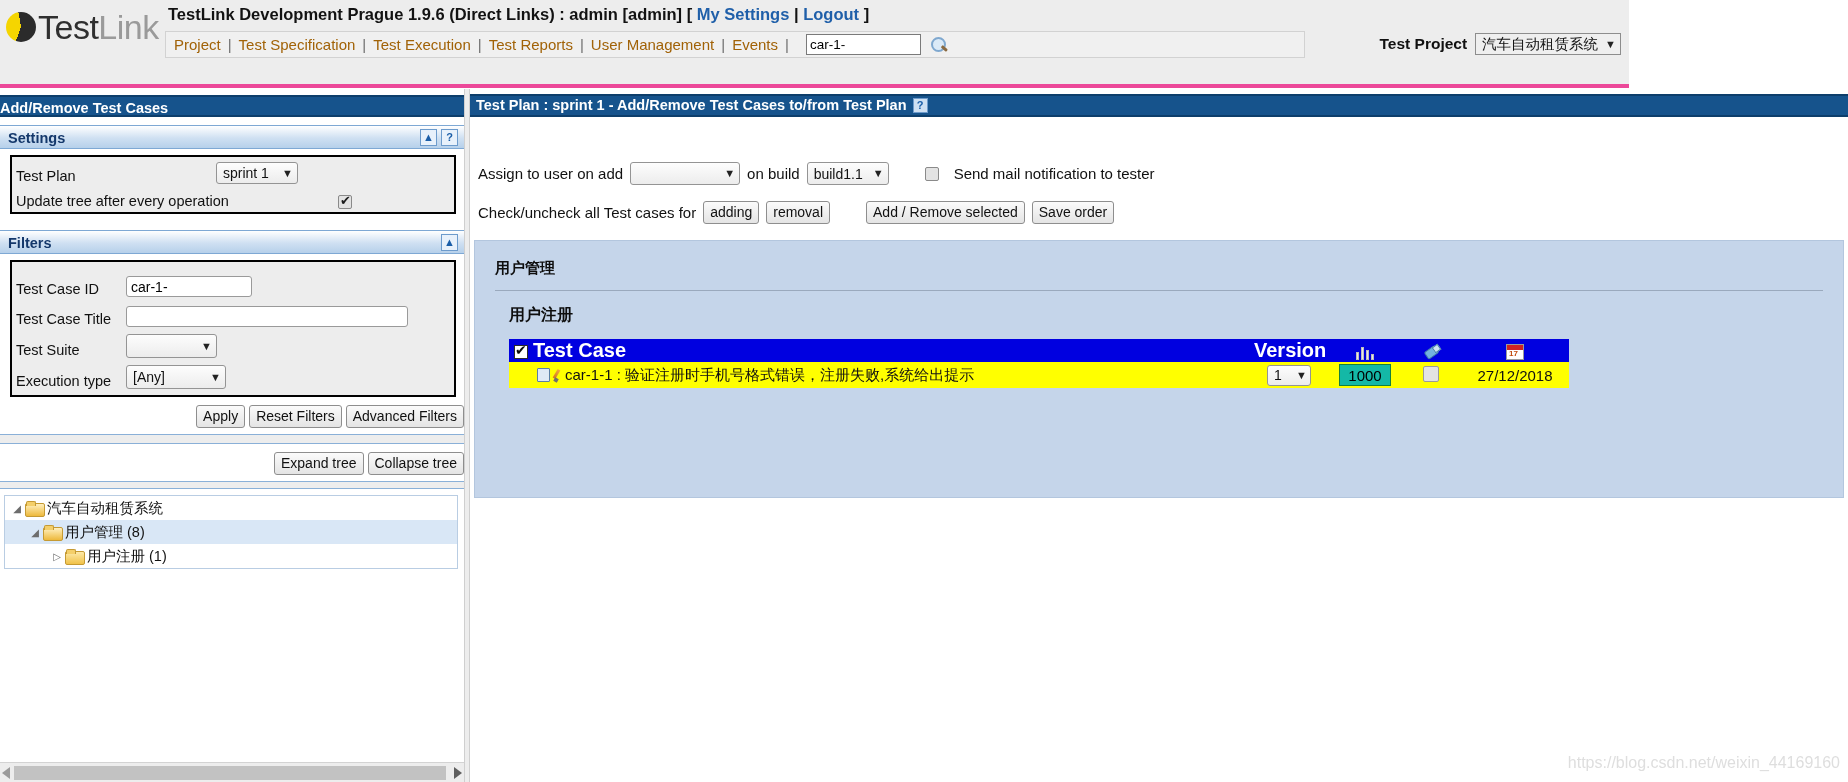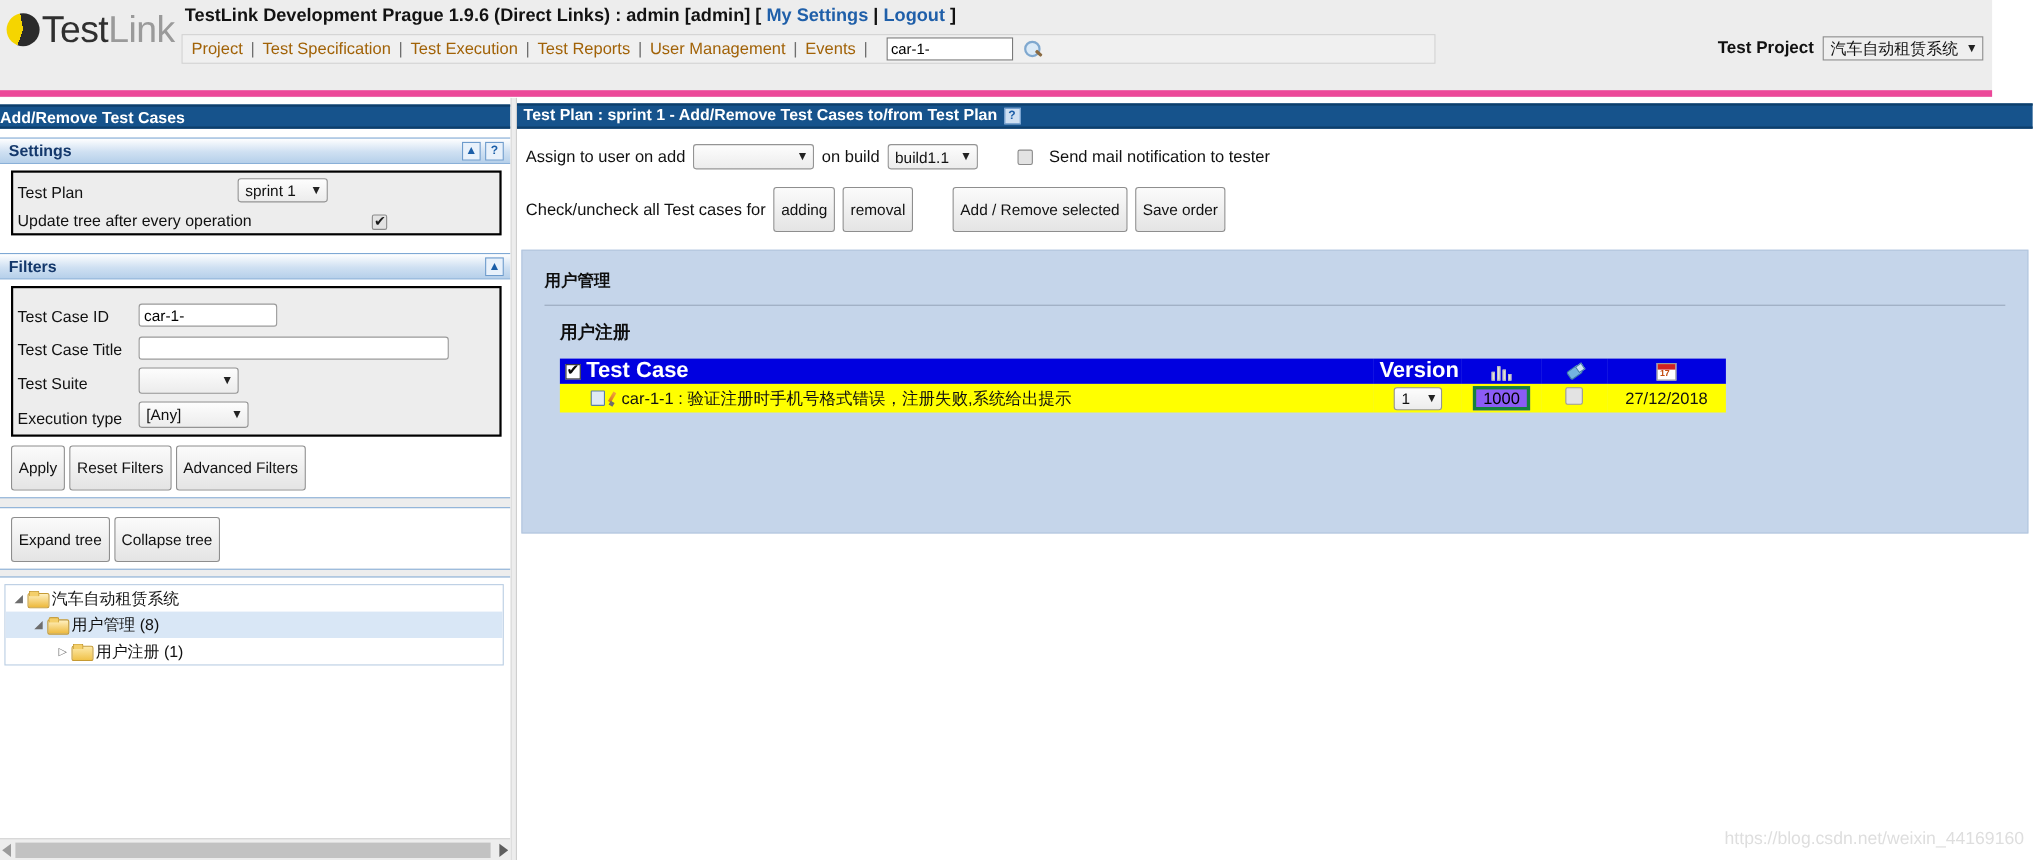--- a/index.html
+++ b/index.html
@@ -7,23 +7,23 @@
     margin: 0; padding: 0;
     width: 1848px; height: 782px;
     background: #ffffff;
     font-family: "Liberation Sans", "DejaVu Sans", sans-serif;
     overflow: hidden;
   }
   .page { position: relative; width: 1848px; height: 782px; background:#fff; }
 
   
   .topbar {
-    position: absolute; left:0; top:0; width:1811px; height:88px;
+    position: absolute; left:0; top:0; width:1629px; height:88px;
     background:#ededed;
-    border-bottom:6px solid #ec4899;
+    border-bottom:4px solid #ec4899;
   }
   .logo {
     position:absolute; left:6px; top:4px; width:160px; height:46px;
     display:flex; align-items:center;
   }
   .logo-mark {
     width:30px; height:30px; border-radius:50%;
     background:
       conic-gradient(from 200deg, #f5d500 0deg 150deg, #2b2b2b 150deg 360deg);
     margin-right:2px;
@@ -124,23 +124,23 @@
   .cb {
     width:14px; height:14px; border:1px solid #8a8a8a; background:#e3e3e3;
     display:inline-block; position:relative; border-radius:2px;
   }
   .cb.checked::after{
     content:"\2714"; position:absolute; left:1px; top:-3px; font-size:13px; color:#1b1b1b;
   }
   .btn {
     border:1px solid #8e8e8e; background:linear-gradient(#fbfbfb,#e4e4e4);
     font-size:14px; color:#111; padding:1px 6px; font-family:inherit;
-    border-radius:3px; height:41px; line-height:19px; white-space:nowrap;
-  }
-  .btnbar { display:flex; gap:4px; padding:8px 0 6px 10px; }
+    border-radius:3px; height:23px; line-height:19px; white-space:nowrap;
+  }
+  .btnbar { display:flex; gap:4px; padding:8px 0 6px 10px;justify-content:flex-end; }
   .strip { height:10px; background:#ededed; border-top:1px solid #8ab0d8; border-bottom:1px solid #8ab0d8;}
 
   
   .tree {
     margin:6px 6px 0 4px; border:1px solid #b9cde3; background:#fff;
     height:74px; overflow:hidden;
   }
   .tnode { display:flex; align-items:center; height:24px; font-size:14.5px; color:#111; }
   .tnode.sel-row { background:#d9e7f6; }
   .tw { width:16px; text-align:center; color:#6d6d6d; font-size:10px; }
@@ -174,21 +174,21 @@
   .rt-title {
     background:#16538c; color:#fff; font-weight:bold; font-size:14.5px;
     height:23px; line-height:23px; padding-left:6px; margin-top:5px;
     border-top:2px solid #0d3e6b; border-bottom:2px solid #0d3e6b;
     display:flex; align-items:center; gap:6px;
   }
   .help-ico {
     width:15px; height:15px; background:#cfe0f2; border:1px solid #6d9bcc;
     color:#1b5ea8; font-size:11px; font-weight:bold; text-align:center; line-height:13px;
   }
-  .ctrl-area { padding:14px 0 0 8px; }
+  .ctrl-area { padding:14px 0 0 8px;margin-top:31px; }
   .ctrl-row { display:flex; align-items:center; gap:7px; font-size:15px; color:#111; margin-bottom:16px;}
   .ctrl-row .gap { width:22px; }
 
   .content-card {
     margin:12px 4px 0 4px; background:#c5d5ea; border:1px solid #b3c6de;
     height:258px; padding:18px 20px 0 20px; position:relative;
   }
   .h-ts { font-size:15px; font-weight:bold; color:#0e0e0e; }
   .rule { border-top:1px solid #9aa9bd; margin:12px 0 14px 0;}
   .h-ts2 { font-size:16px; font-weight:bold; color:#0e0e0e; margin-left:14px;}
@@ -222,21 +222,21 @@
   .pen-ico::after{
     content:""; position:absolute; left:3px; top:10px; width:4px; height:4px;
     background:#6e6e6e; transform:rotate(30deg);
   }
   .ver-sel {
     display:inline-flex; align-items:center; justify-content:space-between;
     border:1px solid #949494; background:linear-gradient(#fdfdfd,#ececec);
     width:44px; height:21px; font-size:14px; padding:0 3px 0 6px; border-radius:3px;
   }
   .prio-in {
-    width:52px; height:22px; border:3px solid #15803d; background:#8b5cf6; font-size:15px;
+    width:52px; height:22px; border:1px solid #15803d; background:#14b8a6; font-size:15px;
     text-align:center; font-family:inherit;
   }
   .cb-plain{
     width:16px; height:16px; border:1px solid #9a9a9a; background:#e3e3e3; display:inline-block;
     border-radius:2px;
   }
   .ico-bars{ display:inline-block; width:20px; height:16px; position:relative; vertical-align:-3px;}
   .ico-bars span{ position:absolute; bottom:0; width:3px; background:#e8e8e8; border:1px solid #bdbdbd;}
   .ico-plug{
     display:inline-block; width:18px; height:16px; position:relative; vertical-align:-3px;

